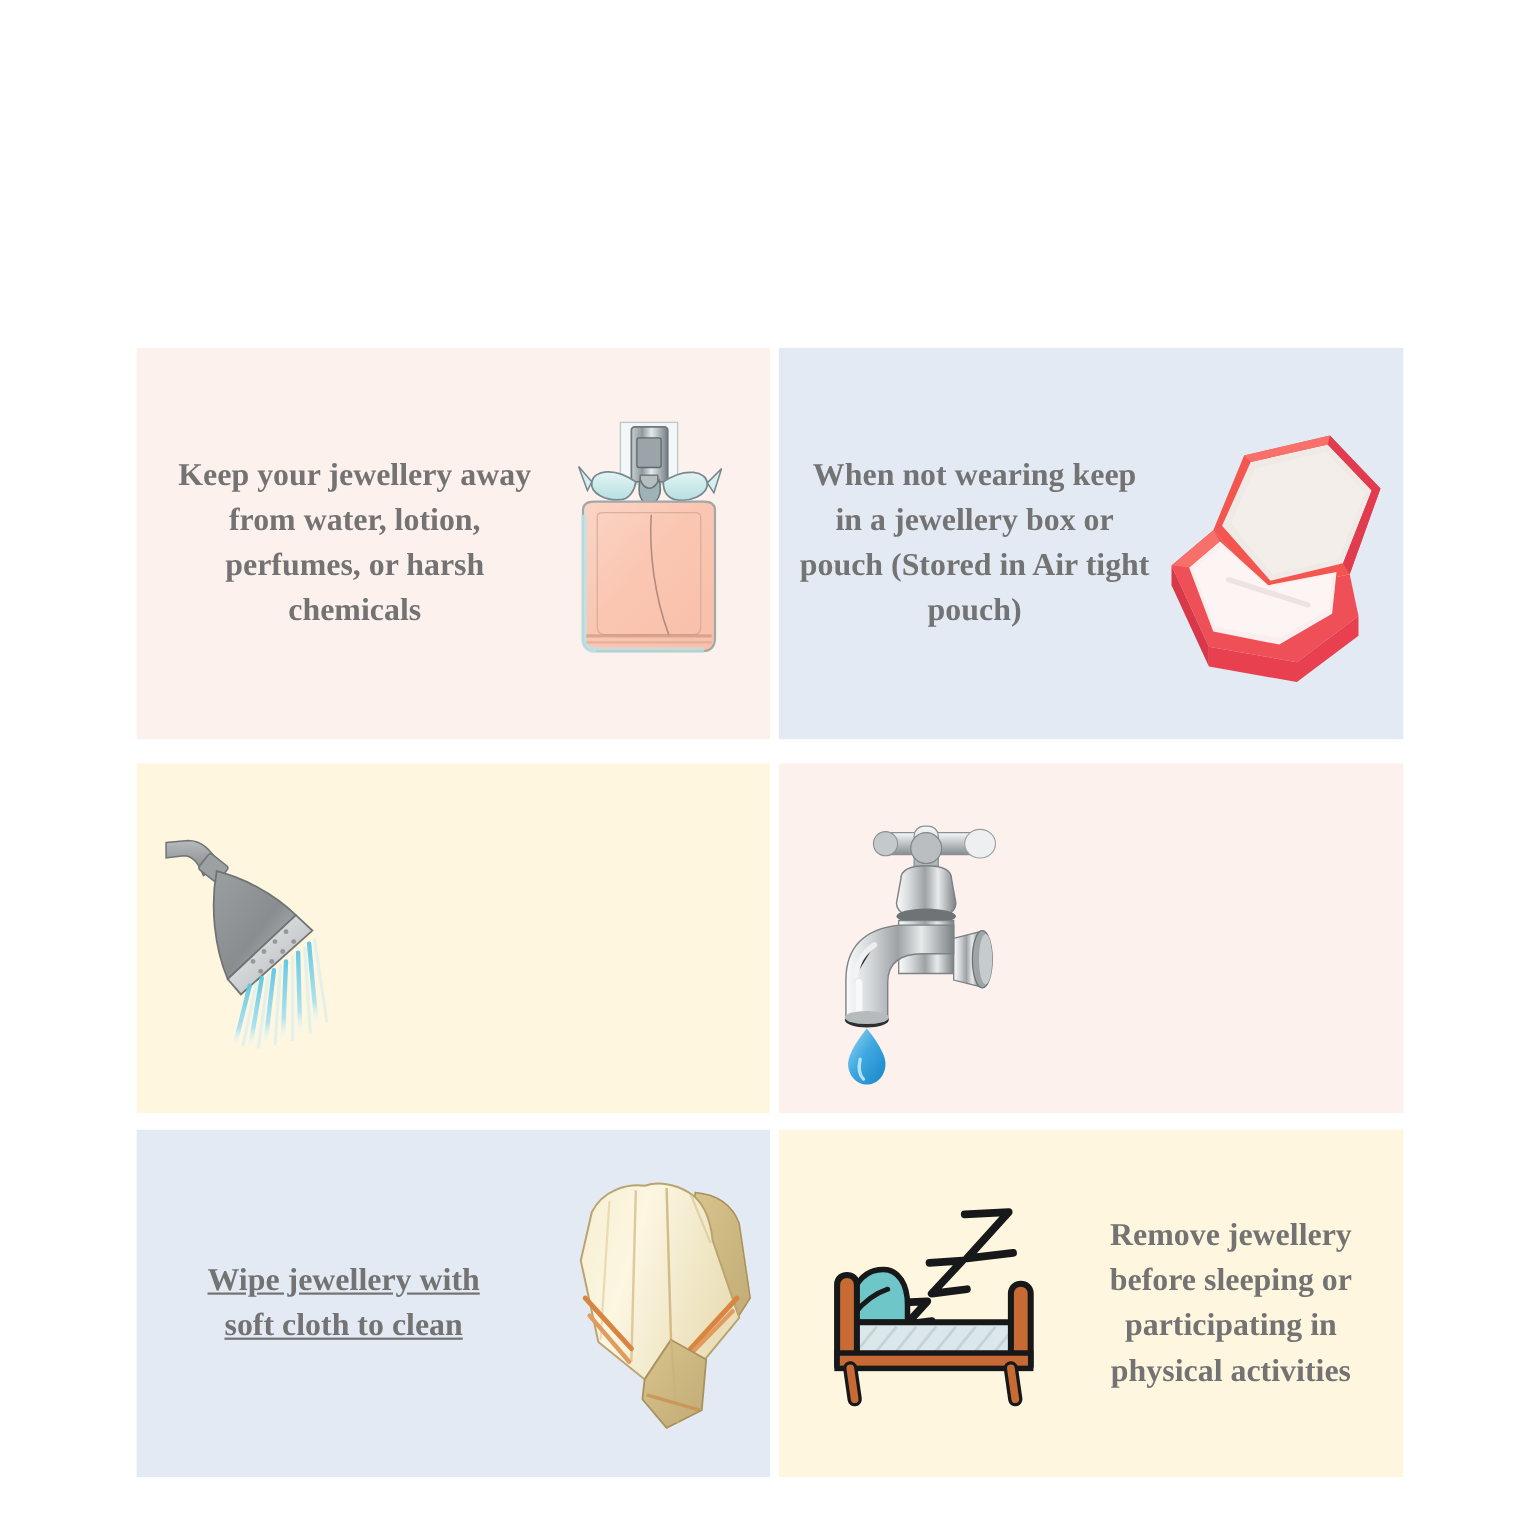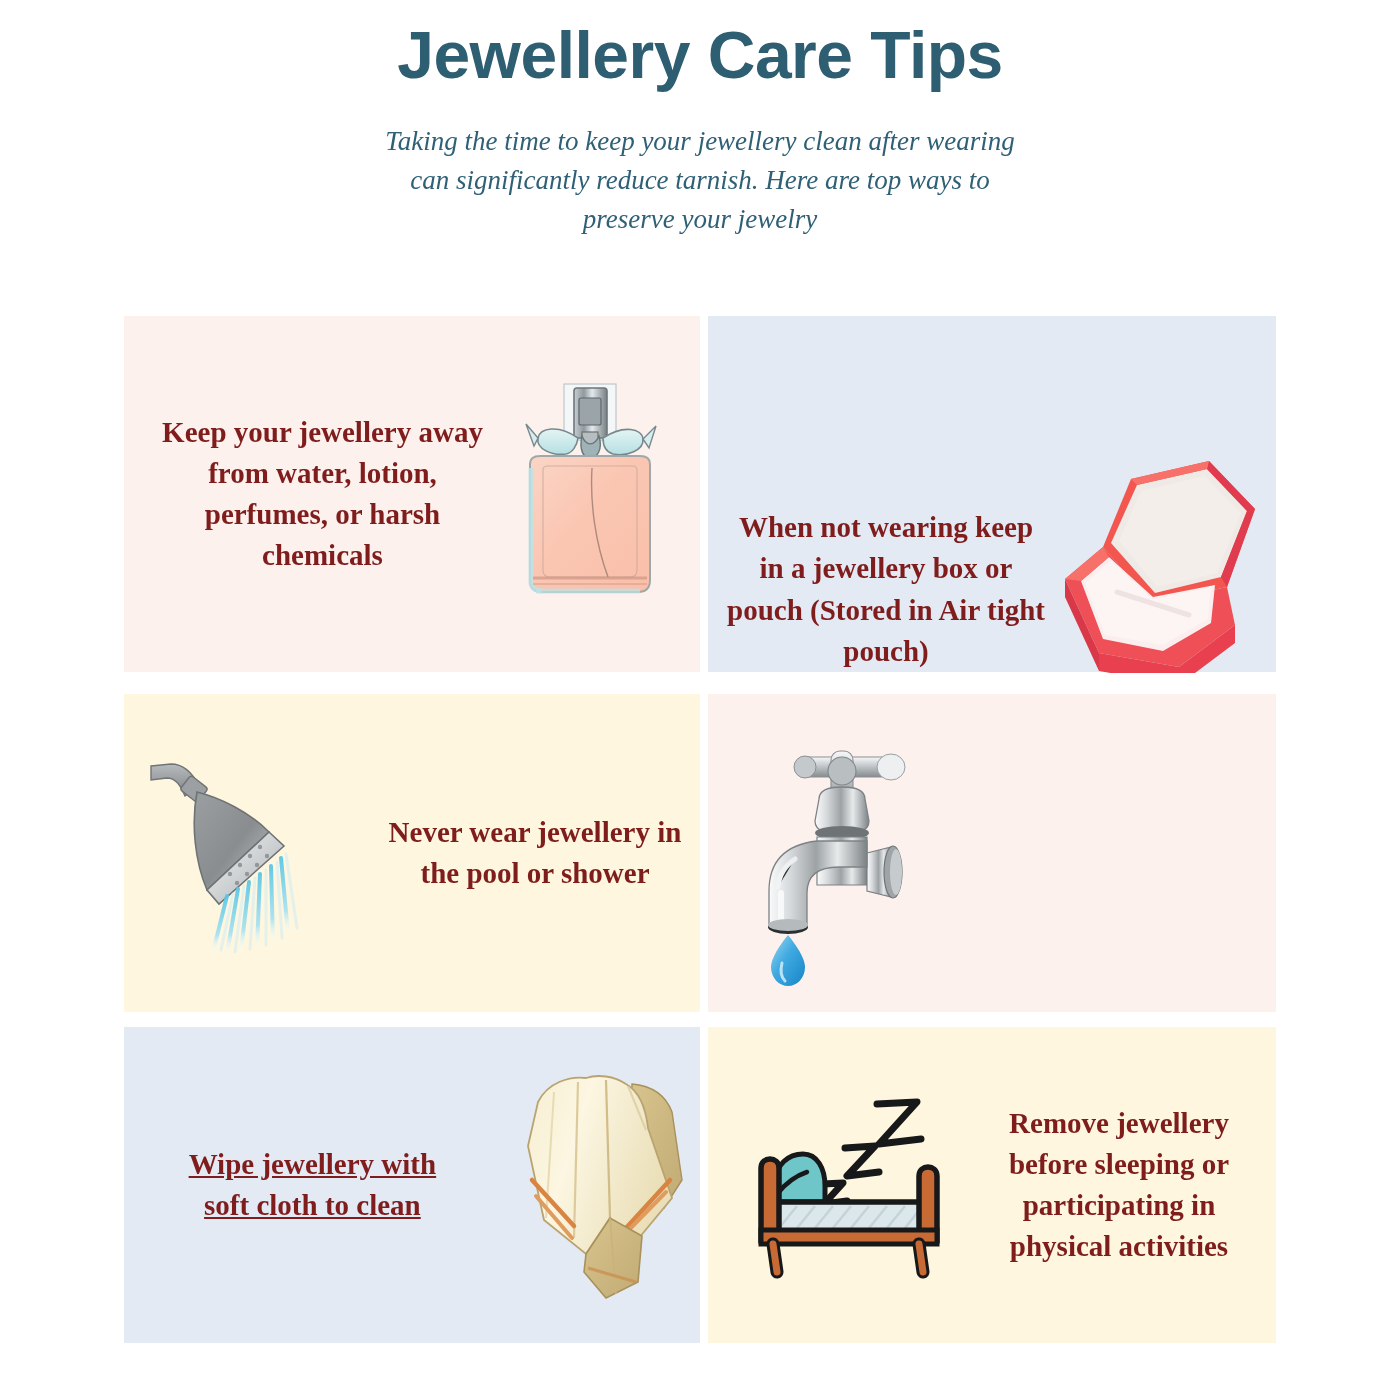--- a/index.html
+++ b/index.html
@@ -64,34 +64,34 @@
     align-items: center;
   }
   
   .card-inner {
     position: absolute;
     display: flex;
     align-items: center;
   }
 
   .card.r1c1 .card-inner { left:0;  top:0;   width:576px; height:356px; }
-  .card.r1c2 .card-inner { left:7px;top:0;   width:568px; height:356px;align-items:flex-end; }
+  .card.r1c2 .card-inner { left:7px;top:0;   width:568px; height:356px; }
   .card.r2c1 .card-inner { left:0;  top:21px;width:576px; height:318px; }
   .card.r2c2 .card-inner { left:7px;top:21px;width:568px; height:318px; }
   .card.r3c1 .card-inner { left:0;  top:14px;width:576px; height:316px; }
   .card.r3c2 .card-inner { left:7px;top:14px;width:568px; height:316px; }
 
   .bg-pink  { background: #FDF1ED; }
   .bg-blue  { background: #E3EAF3; }
   .bg-cream { background: #FEF6DE; }
 
   .card-text {
     font-family: "Liberation Serif", serif;
     font-weight: bold;
-    color: #7f1d1d;
+    color: #737373;
     font-size: 29px;
     line-height: 1.42;
     text-align: center;
     z-index: 3;
     position: relative;
   }
   .art {
     position: relative;
     z-index: 2;
     display: flex;
@@ -127,24 +127,20 @@
   .c6-art  { width: 230px; margin-left: 28px; }
   .c6-text { width: 270px; margin-left: 18px; }
 
   svg { display: block; overflow: visible; }
 </style>
 </head>
 <body>
 
 <div class="page">
 
-  <div class="header">
-    <h1 class="title">Jewellery Care Tips</h1>
-    <p class="subtitle">Taking the time to keep your jewellery clean after wearing can significantly reduce tarnish. Here are top ways to preserve your jewelry</p>
-  </div>
 
   <div class="grid">
 
     <div class="card r1c1">
       <div class="card-inner bg-pink lay-text-left">
         <div class="card-text c1-text">Keep your jewellery away from water, lotion, perfumes, or harsh chemicals</div>
         <div class="art c1-art">
           <svg width="180" height="245" viewBox="0 0 180 245">
             <defs>
               <linearGradient id="pfbody" x1="0" y1="0" x2="1" y2="1">
@@ -279,21 +275,20 @@
             <g stroke="#CFEDF6" stroke-width="3" stroke-linecap="round" opacity="0.55">
               <line x1="88" y1="148" x2="76" y2="204"></line>
               <line x1="99" y1="140" x2="90" y2="206"></line>
               <line x1="110" y1="132" x2="105" y2="203"></line>
               <line x1="121" y1="124" x2="121" y2="199"></line>
               <line x1="132" y1="116" x2="137" y2="192"></line>
               <line x1="141" y1="108" x2="152" y2="182"></line>
             </g>
           </svg>
         </div>
-        <div class="card-text c3-text">Never wear jewellery in the pool or shower</div>
       </div>
     </div>
 
     <div class="card r2c2">
       <div class="card-inner bg-pink lay-text-left">
         <div class="art c4-art">
           <svg width="190" height="225" viewBox="0 0 190 225">
             <defs>
               <linearGradient id="fcchrome" x1="0" y1="0" x2="1" y2="0">
                 <stop offset="0%" stop-color="#FAFBFB"></stop>

